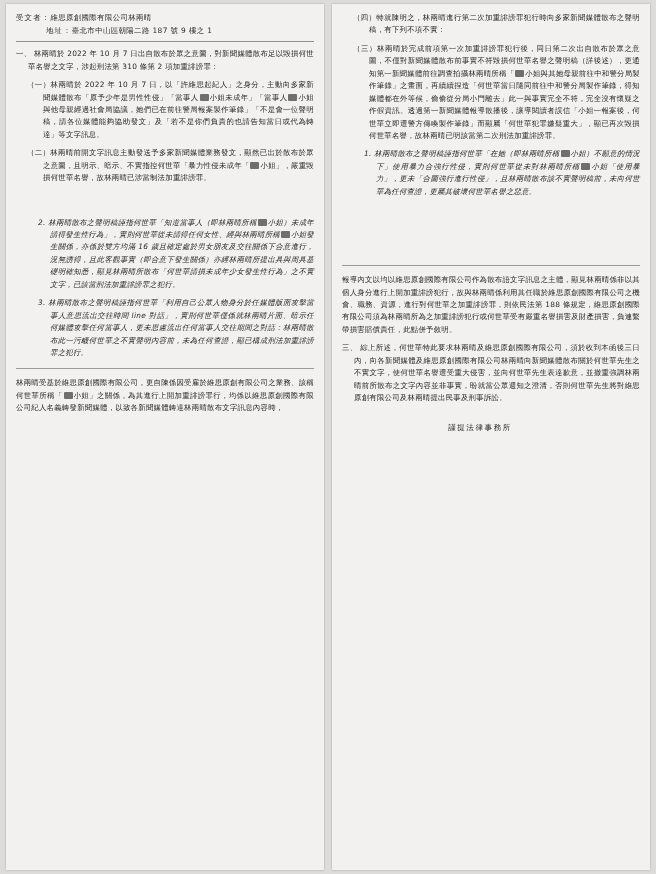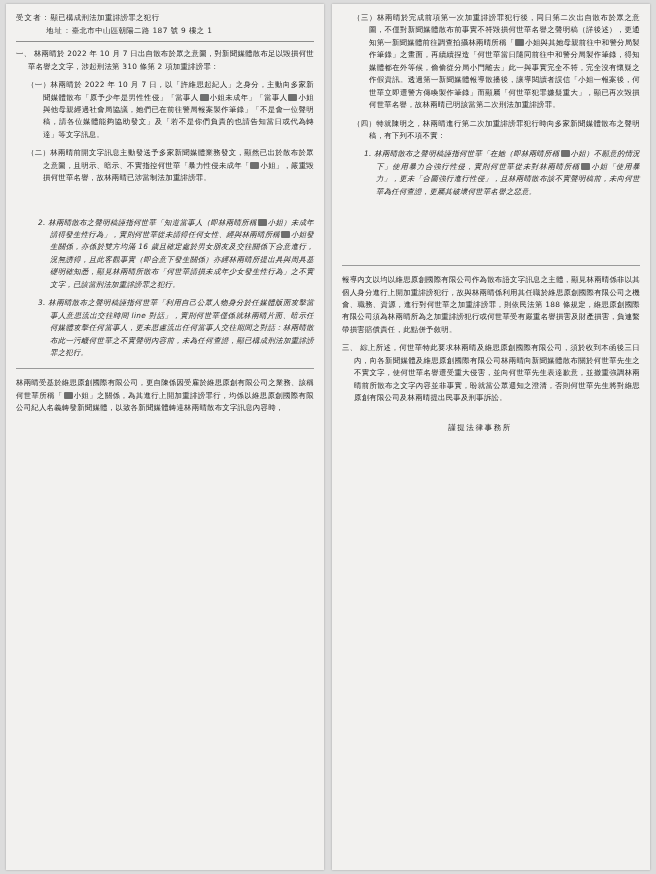--- a/index.html
+++ b/index.html
@@ -112,21 +112,21 @@
 </head>
 <body>
 
 <div class="page">
 
   <div class="sheet left">
     <div class="inner">
 
 
       <div class="meta-line">
-        <span class="meta-label">受文者：</span><span>顯已構成刑法加重誹謗罪之犯行</span>
+        <span class="meta-label">受文者：</span><span>維思原創國際有限公司林兩晴</span>
       </div>
       <div class="meta-line">
         <span style="display:inline-block;width:30px"></span><span class="meta-label">地址：</span><span>臺北市中山區朝陽二路 187 號 9 樓之 1</span>
       </div>
 
       <hr class="rule">
 
 
       <p class="para lvl0 hang">一、 林兩晴於 2022 年 10 月 7 日出自散布於眾之意圖，對新聞媒體散布足以毀損何世華名譽之文字，涉起刑法第 310 條第 2 項加重誹謗罪：</p>
 
@@ -143,23 +143,23 @@
       <div class="divider-box"></div>
 
       <p class="para lvl0">林兩晴受基於維思原創國際有限公司，更自陳係因受雇於維思原創有限公司之業務、該稱何世華所稱「<span class="redact"></span>小姐」之關係，為其進行上開加重誹謗罪行，均係以維思原創國際有限公司紀人名義轉發新聞媒體，以致各新聞媒體轉達林兩晴散布文字訊息內容時，</p>
 
     </div>
   </div>
 
   <div class="sheet right">
     <div class="inner">
 
+      <p class="para lvl-indent1 hang2">（四）特就陳明之，林兩晴進行第二次加重誹謗罪犯行時向多家新聞媒體散布之聲明稿，有下列不項不實：</p>
+
       <p class="para lvl-indent1 hang2">（三）林兩晴於完成前項第一次加重誹謗罪犯行後，同日第二次出自散布於眾之意圖，不僅對新聞媒體散布前事實不符毀損何世華名譽之聲明稿（詳後述），更通知第一新聞媒體前往調查拍攝林兩晴所稱「<span class="redact"></span>小姐與其她母親前往中和警分局製作筆錄」之畫面，再續續捏造「何世華當日隨同前往中和警分局製作筆錄，得知媒體都在外等候，偷偷從分局小門離去」此一與事實完全不符，完全沒有懷疑之作假資訊。透過第一新聞媒體報導散播後，讓導閱讀者誤信「小姐一報案後，何世華立即遭警方傳喚製作筆錄」而顯屬「何世華犯罪嫌疑重大」，顯已再次毀損何世華名譽，故林兩晴已明該當第二次刑法加重誹謗罪。</p>
-
-      <p class="para lvl-indent1 hang2">（四）特就陳明之，林兩晴進行第二次加重誹謗罪犯行時向多家新聞媒體散布之聲明稿，有下列不項不實：</p>
 
       <p class="para lvl-indent2 hang">1. 林兩晴散布之聲明稿誣指何世華「在她（即林兩晴所稱<span class="redact"></span>小姐）不願意的情況下」使用暴力合強行性侵，實則何世華從未對林兩晴所稱<span class="redact"></span>小姐「使用暴力」，更未「合圖強行進行性侵」，且林兩晴散布該不實聲明稿前，未向何世華為任何查證，更屬其破壞何世華名譽之惡意。</p>
 
       <div class="gap-lg"></div>
       <div class="gap-lg"></div>
 
       <div class="divider-box"></div>
 
       <p class="para lvl0">報導內文以均以維思原創國際有限公司作為散布語文字訊息之主體，顯見林兩晴係非以其個人身分進行上開加重誹謗犯行，故與林兩晴係利用其任職於維思原創國際有限公司之機會、職務、資源，進行對何世華之加重誹謗罪，則依民法第 188 條規定，維思原創國際有限公司須為林兩晴所為之加重誹謗犯行或何世華受有嚴重名譽損害及財產損害，負連繫帶損害賠償責任，此點併予敘明。</p>
 

